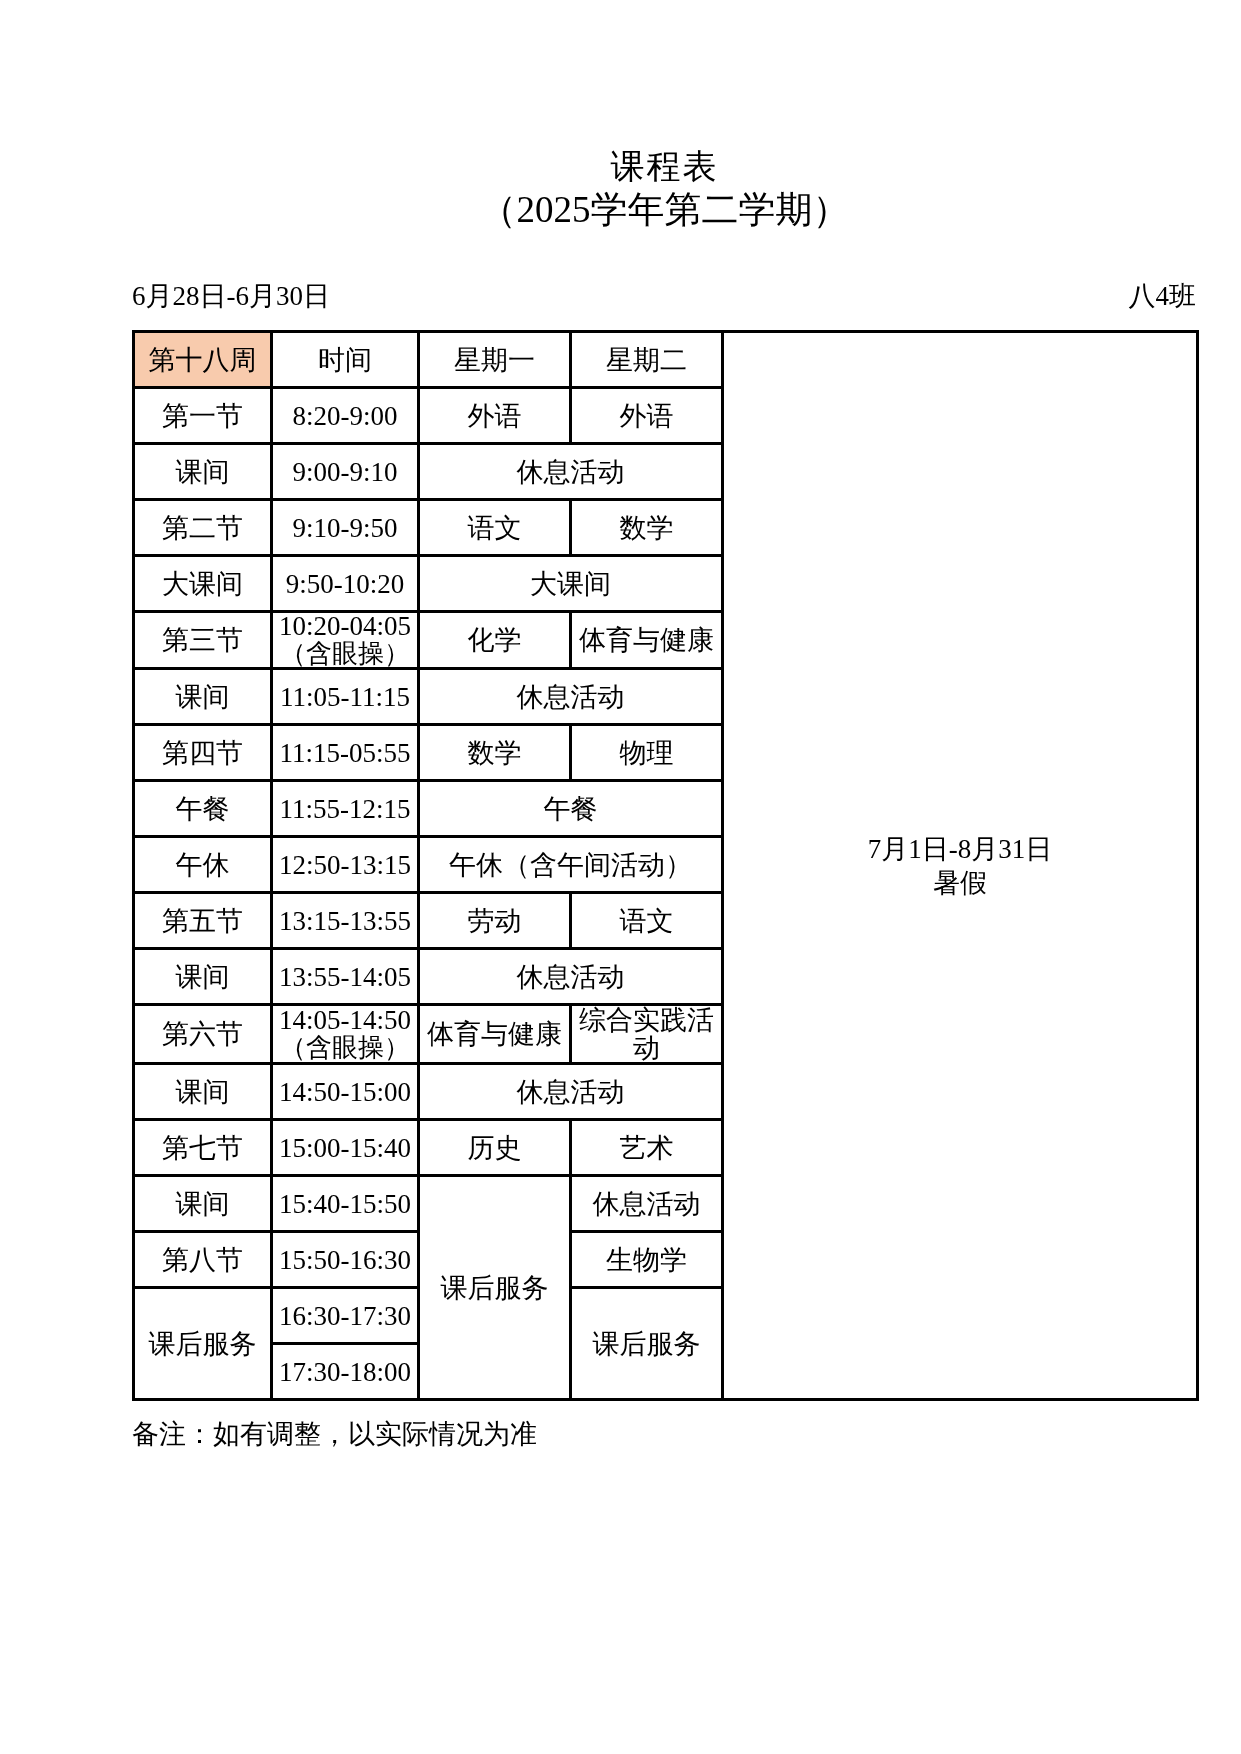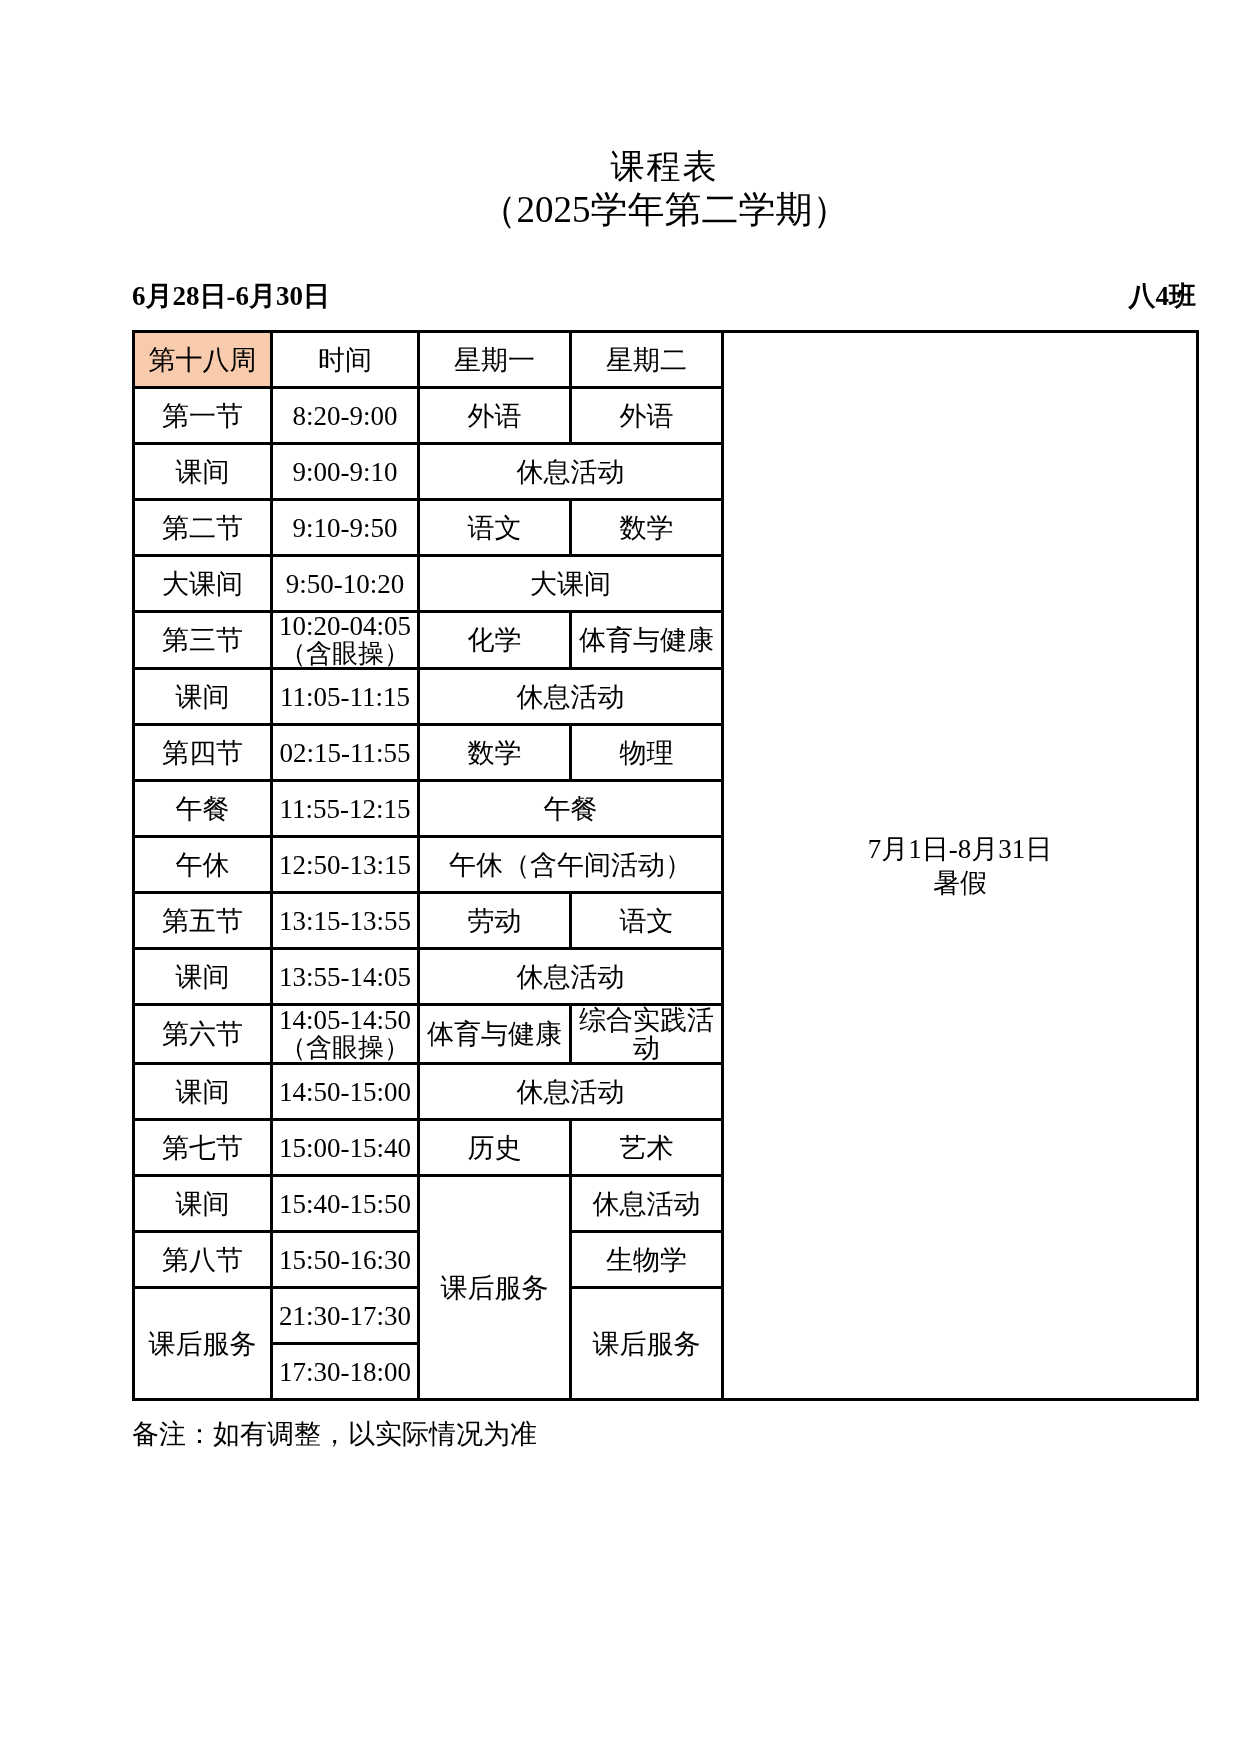--- a/index.html
+++ b/index.html
@@ -25,21 +25,20 @@
 
   .meta-row {
     position: absolute;
     top: 278px;
     left: 88px;
     width: 1064px;
     display: flex;
     justify-content: space-between;
     align-items: flex-end;
     font-size: 27px;
-    font-weight: bold;
   }
 
   table.schedule {
     position: absolute;
     top: 330px;
     left: 88px;
     border-collapse: collapse;
     table-layout: fixed;
     width: 1064px;
   }
@@ -137,21 +136,21 @@
     </tr>
 
     <tr>
       <td>课间</td>
       <td>11:05-11:15</td>
       <td colspan="2">休息活动</td>
     </tr>
 
     <tr>
       <td>第四节</td>
-      <td>02:15-11:55</td>
+      <td>11:15-05:55</td>
       <td>数学</td>
       <td>物理</td>
     </tr>
 
     <tr>
       <td>午餐</td>
       <td>11:55-12:15</td>
       <td colspan="2">午餐</td>
     </tr>
 
@@ -205,21 +204,21 @@
     </tr>
 
     <tr>
       <td>第八节</td>
       <td>15:50-16:30</td>
       <td>生物学</td>
     </tr>
 
     <tr>
       <td rowspan="2">课后服务</td>
-      <td>21:30-17:30</td>
+      <td>16:30-17:30</td>
       <td rowspan="2">课后服务</td>
     </tr>
 
     <tr>
       <td>17:30-18:00</td>
     </tr>
   </tbody>
     </table>
 
   <div class="note">备注：如有调整，以实际情况为准</div>

